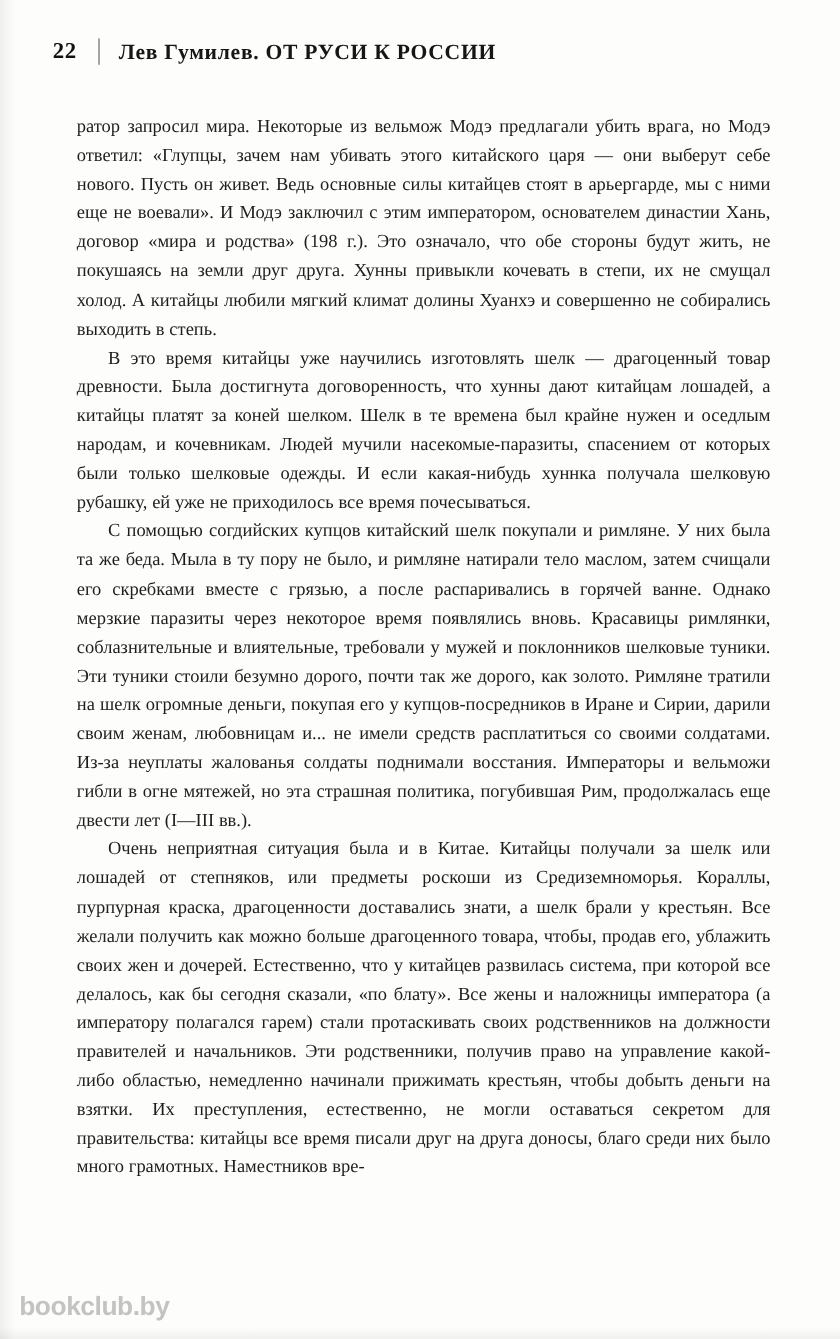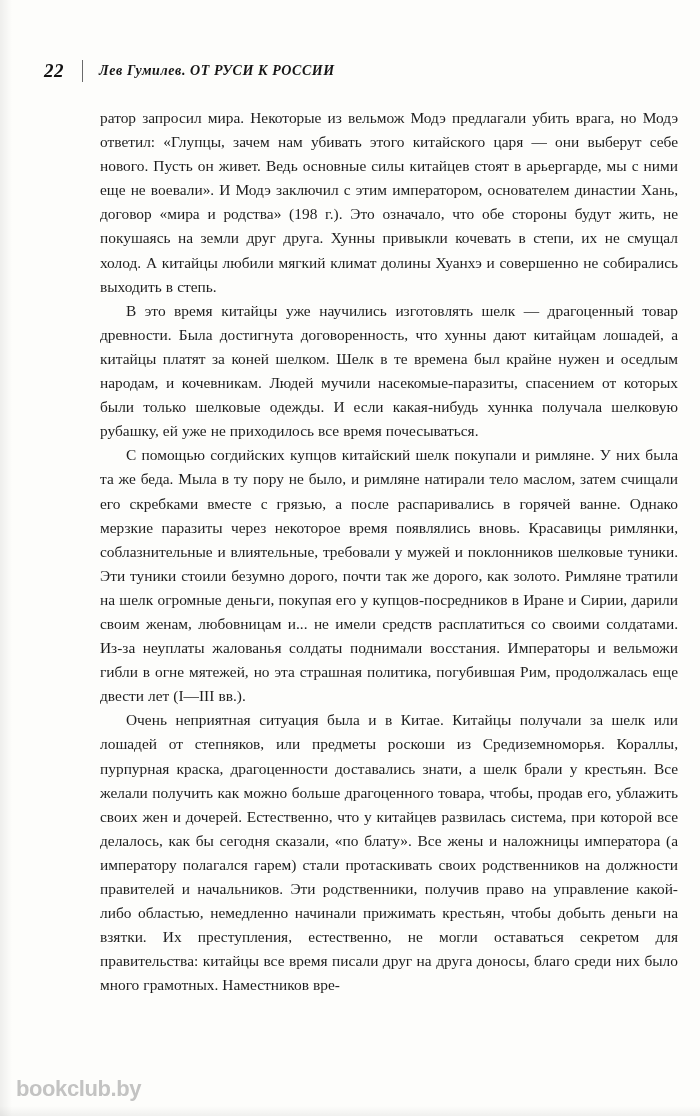--- a/index.html
+++ b/index.html
@@ -16,55 +16,53 @@
     color: #1b1b1b;
   }
   .page {
     position: absolute;
     inset: 0;
     background: #fdfdfb;
   }
   .header {
     position: absolute;
     left: 44px;
-    top: 60px;
+    top: 32px;
     width: 612px;
     display: flex;
-    align-items: center;
+    align-items: flex-end;
     gap: 16px;
-    font-style: italic;
   }
   .folio {
     font-family: "Liberation Serif", serif;
     font-size: 19px;
     font-weight: bold;
     color: #121212;
     letter-spacing: 0.5px;
   }
   .header-rule {
     width: 1px;
     align-self: stretch;
     background: #6a6a6a;
     height: 22px;
     margin-left: 2px;
   }
   .running-title {
     font-family: "Liberation Serif", serif;
-    font-size: 14px;
+    font-size: 18px;
     font-weight: bold;
     letter-spacing: 0.6px;
     color: #161616;
     white-space: nowrap;
   }
   .body-block {
     position: absolute;
     left: 64px;
-    top: 106px;
+    top: 94px;
     width: 578px;
-    margin-left: 36px;
   }
   p.para {
     margin: 0;
     text-indent: 26px;
     text-align: justify;
     font-size: 15.4px;
     line-height: 24.1px;
     color: #1d1d1d;
     hyphens: none;
     word-spacing: 0.2px;

